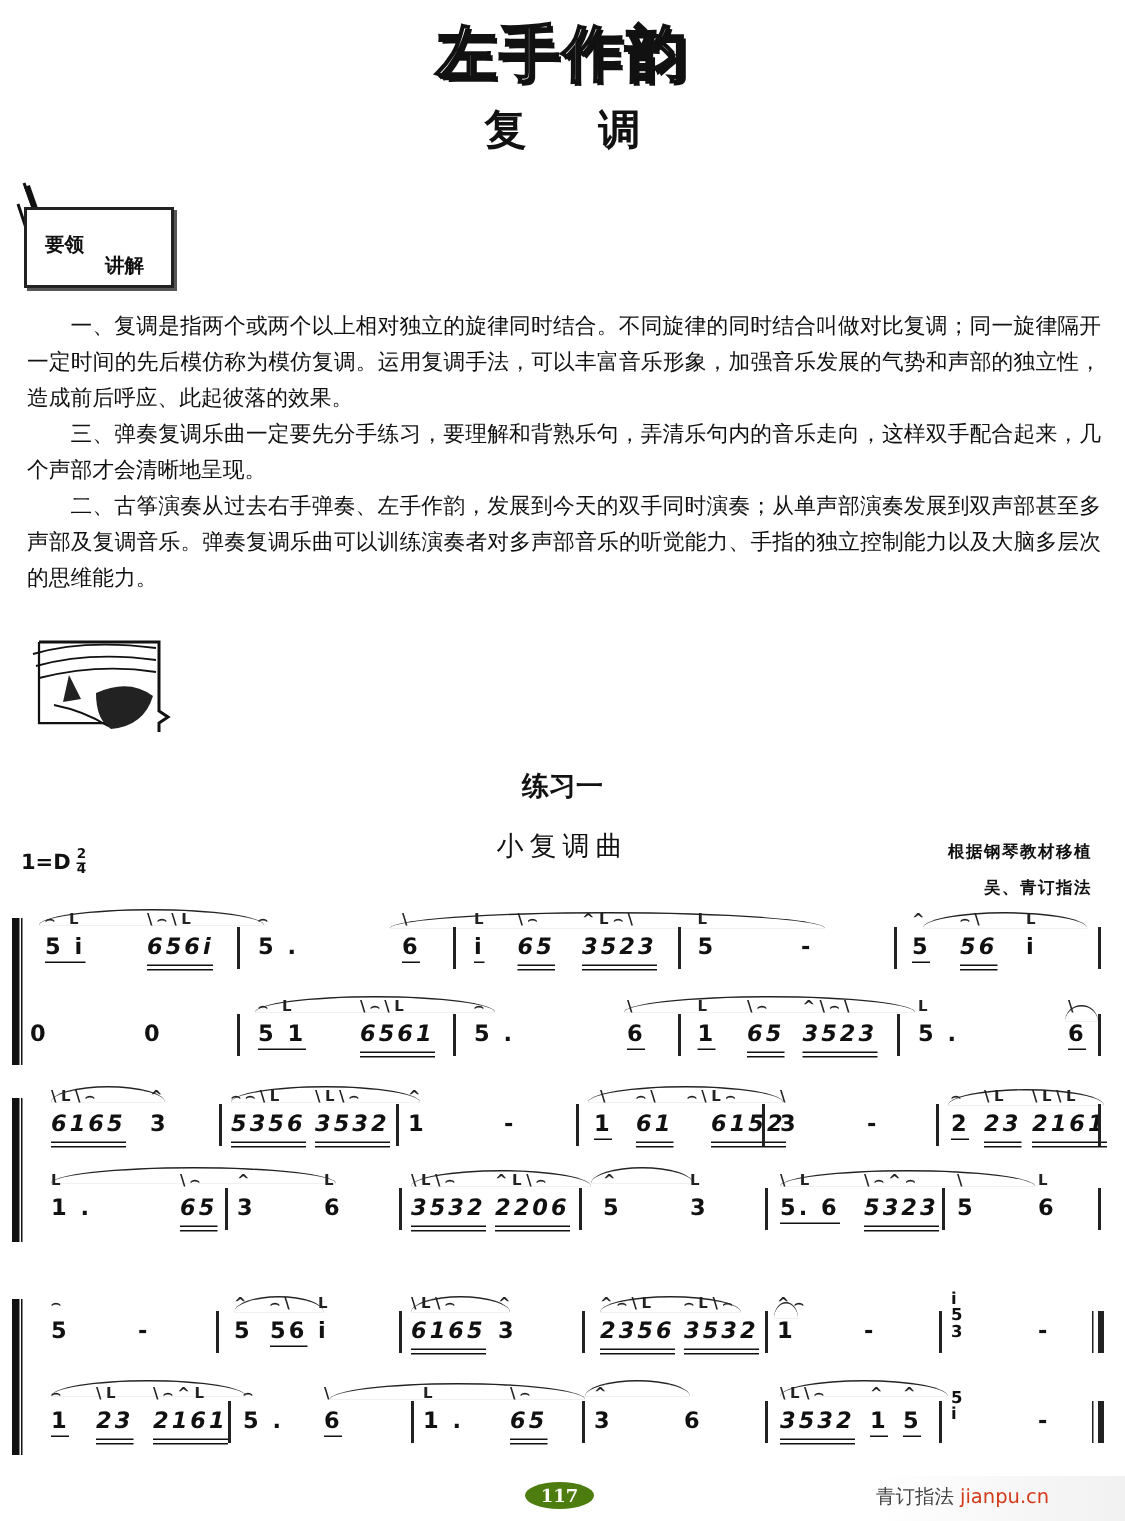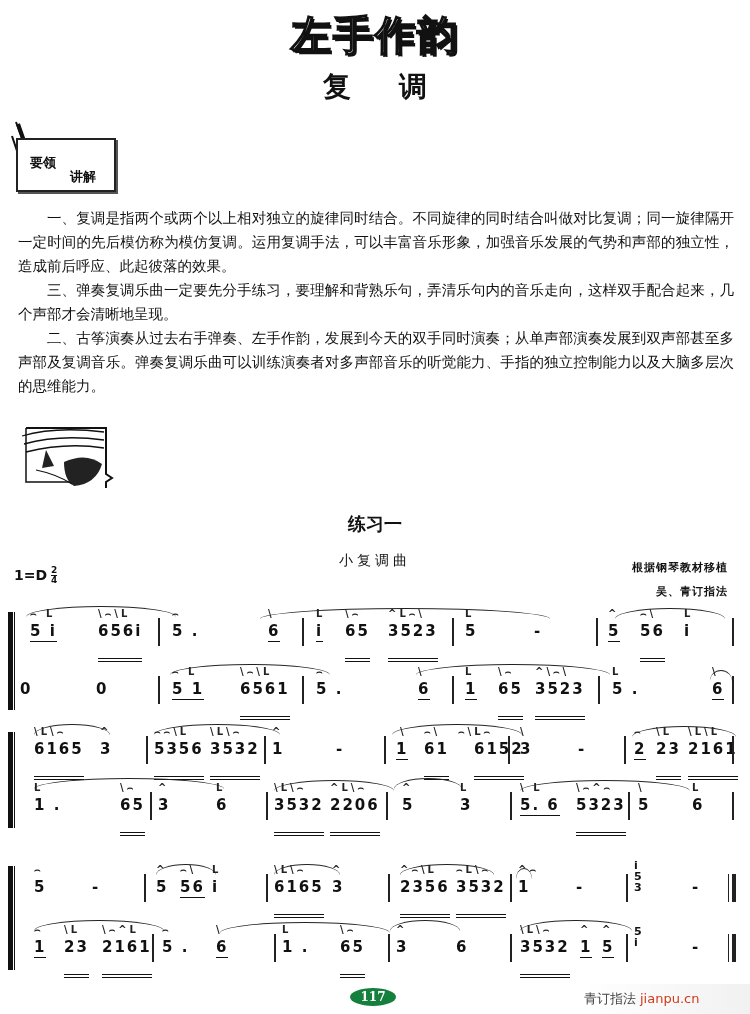--- a/index.html
+++ b/index.html
@@ -25,47 +25,47 @@
   .badge1 .t1 { position: absolute; left: 12px; top: 14px; font-weight: bold; font-size: 13px; }
   .badge1 .t2 { position: absolute; left: 52px; top: 28px; font-weight: bold; font-size: 13px; }
   .clip { left: 10px; top: 118px; }
   .para {
     left: 18px; width: 716px; font-size: 14.5px; line-height: 24px; font-family: "DejaVu Sans", sans-serif;
     text-align: justify; color: #111;
   }
   .para p { margin: 0; text-indent: 2em; }
   .badge2 { left: 16px; top: 422px; width: 100px; height: 70px; }
   .ex-title { left: 0; width: 750px; top: 512px; text-align: center; font-weight: bold; font-size: 18px; }
-  .song-title { left: 0; width: 750px; top: 552px; text-align: center; font-size: 14px; letter-spacing: 4px; }
+  .song-title { left: 0; width: 750px; top: 552px; text-align: center; font-size: 18px; letter-spacing: 4px; }
   .key { left: 14px; top: 566px; font-size: 14px; font-weight: bold; }
   .frac { display: inline-block; vertical-align: middle; font-size: 9px; line-height: 9px; text-align: center; margin-left: 4px; }
   .frac span { display: block; }
   .credit1 { right: 22px; top: 560px; font-size: 11px; font-weight: bold; letter-spacing: 1px; }
   .credit2 { right: 22px; top: 584px; font-size: 11px; font-weight: bold; letter-spacing: 1px; }
 
   .system { left: 8px; width: 730px; position: absolute; }
   .brace { position: absolute; left: 0; width: 5px; background: #111; }
   .brace::before { content: ""; position: absolute; left: 6px; top: 0; width: 1px; height: 100%; background: #111; }
   .row { position: absolute; left: 12px; width: 718px; height: 44px; }
   .bar { position: absolute; top: 14px; width: 2px; height: 28px; background: #222; }
   .bar.final { width: 4px; }
   .bar.final::after { content: ""; position: absolute; left: -4px; width: 1px; height: 100%; background: #222; }
   .seg {
     position: absolute; top: 18px; font-family: "DejaVu Sans", sans-serif; font-weight: bold; font-size: 15px;
     letter-spacing: 2px; white-space: nowrap;
   }
   .seg.ul { border-bottom: 1.5px solid #111; padding-bottom: 1px; }
-  .seg.ul2 { border-bottom: 4px double #111; padding-bottom: 18px; }
+  .seg.ul2 { border-bottom: 4px double #111; padding-bottom: 3px; font-style: italic; }
   .slur {
     position: absolute; height: 10px; border-top: 1.5px solid #222; border-radius: 50% 50% 0 0 / 100% 100% 0 0;
   }
   .orn { position: absolute; top: 4px; font-size: 10px; font-weight: bold; letter-spacing: 3px; white-space: nowrap; color: #222; }
 
   .pagenum {
-    left: 350px; top: 988px; width: 46px; height: 18px; border-radius: 50%; background: #15803d; color: #fff;
+    left: 350px; top: 988px; width: 46px; height: 18px; border-radius: 50%; background: #4d7c0f; color: #fff;
     font-size: 12px; font-weight: bold; text-align: center; line-height: 18px; font-family: "DejaVu Serif", serif;
   }
   .watermark {
     left: 584px; top: 984px; width: 166px; height: 30px; background: linear-gradient(to right, #fff, #f1f1f1);
     font-size: 13px; line-height: 30px; color: #444; white-space: nowrap;
   }
   .watermark .url { color: #d23a1a; margin-left: 4px; }
 </style>
 </head>
 <body>

